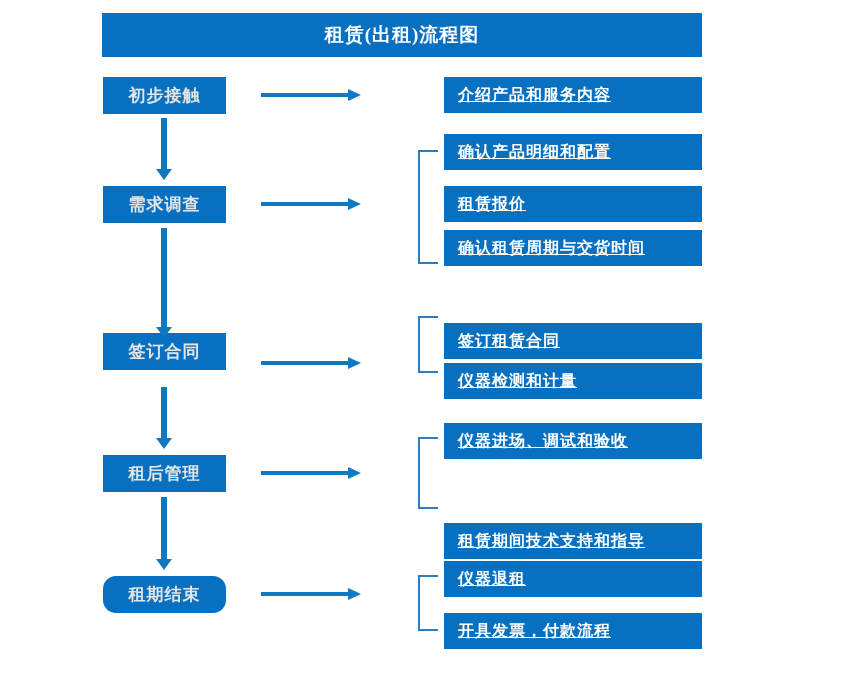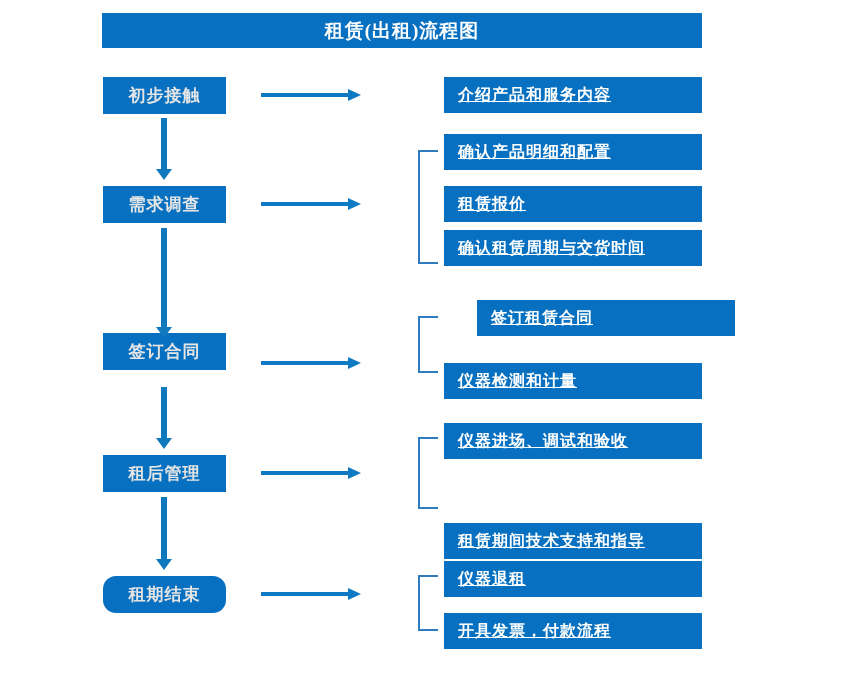--- a/index.html
+++ b/index.html
@@ -17,21 +17,21 @@
     background: #ffffff;
     overflow: hidden;
   }
 
   
   .title-bar {
     position: absolute;
     left: 102px;
     top: 13px;
     width: 600px;
-    height: 35px;
+    height: 44px;
     background: #0770c0;
     color: #ffffff;
     display: flex;
     align-items: center;
     justify-content: center;
     font-size: 19px;
     font-weight: bold;
     letter-spacing: 1px;
   }
 
@@ -182,21 +182,21 @@
   <div class="bracket" style="left:418px; top:316px; height:57px;"></div>
   <div class="bracket" style="left:418px; top:437px; height:72px;"></div>
   <div class="bracket" style="left:418px; top:575px; height:56px;"></div>
 
   <div class="detail-box" style="top:77px;">介绍产品和服务内容</div>
 
   <div class="detail-box" style="top:134px;">确认产品明细和配置</div>
   <div class="detail-box" style="top:186px;">租赁报价</div>
   <div class="detail-box" style="top:230px;">确认租赁周期与交货时间</div>
 
-  <div class="detail-box" style="top:300px;margin-left:33px;">签订租赁合同</div>
+  <div class="detail-box" style="top:323px;">签订租赁合同</div>
   <div class="detail-box" style="top:363px;">仪器检测和计量</div>
 
   <div class="detail-box" style="top:423px;">仪器进场、调试和验收</div>
   <div class="detail-box" style="top:491px;margin-top:32px;">租赁期间技术支持和指导</div>
 
   <div class="detail-box" style="top:561px;">仪器退租</div>
   <div class="detail-box" style="top:613px;">开具发票，付款流程</div>
 
 </div>
 

